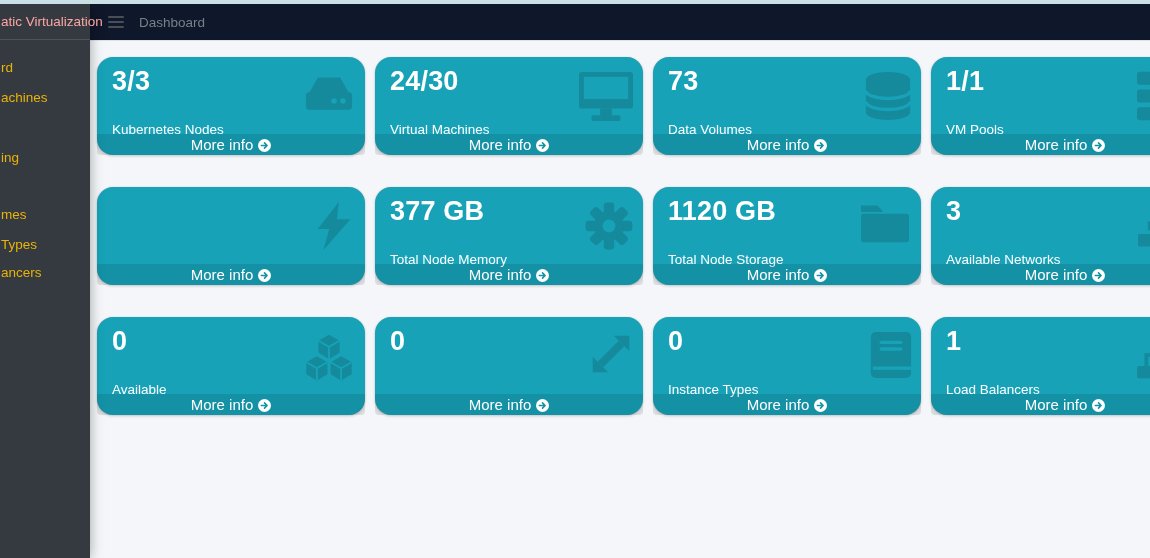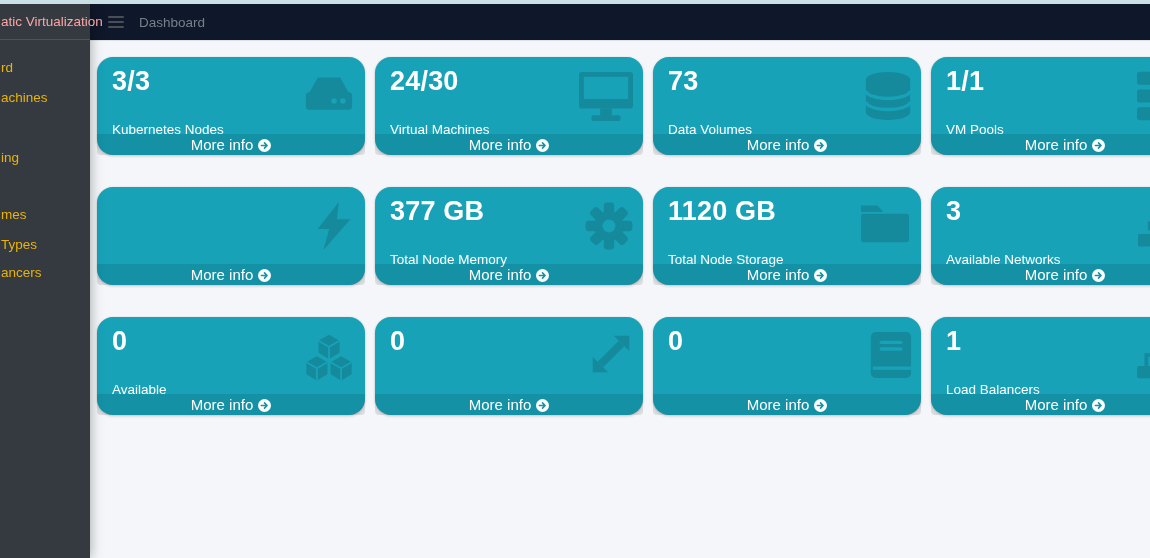--- a/index.html
+++ b/index.html
@@ -261,20 +261,21 @@
       <span class="more">More info</span><span class="arrow-ic"><svg width="13" height="13" viewBox="0 0 14 14">
             <circle cx="7" cy="7" r="7" fill="#ffffff"></circle>
             <path d="M3.6 7h6M7 4.2 9.8 7 7 9.8" stroke="#1592a6" stroke-width="1.7" fill="none" stroke-linecap="round" stroke-linejoin="round"></path>
           </svg></span>
     </a>
   </div>
 
   <div class="small-box">
     <div class="inner">
       <h3 class="value">0</h3>
+      <p class="label">Instance Types</p>
     </div>
     <div class="icon"><svg width="44" height="50" viewBox="0 0 46 52">
           <rect fill="#148a9c" x="2" y="2" width="42" height="48" rx="5"></rect>
           <rect fill="#17a2b8" x="11" y="11" width="24" height="3.5" rx="1.75"></rect>
           <rect fill="#17a2b8" x="11" y="18" width="24" height="3.5" rx="1.75"></rect>
           <rect fill="#17a2b8" x="4" y="38" width="40" height="3.5"></rect>
         </svg></div>
     <a class="small-box-footer">
       <span class="more">More info</span><span class="arrow-ic"><svg width="13" height="13" viewBox="0 0 14 14">
             <circle cx="7" cy="7" r="7" fill="#ffffff"></circle>

